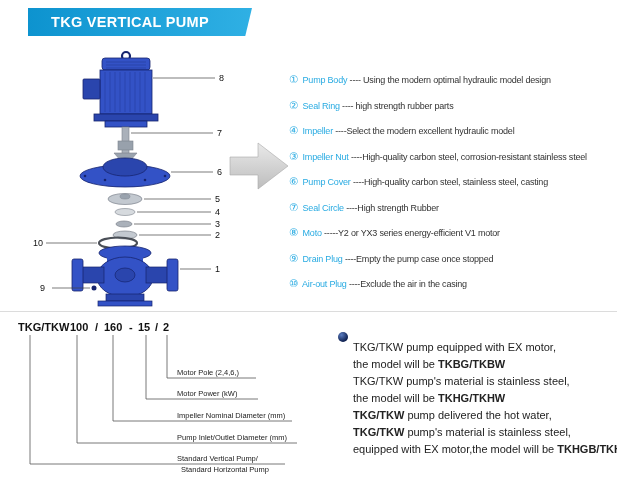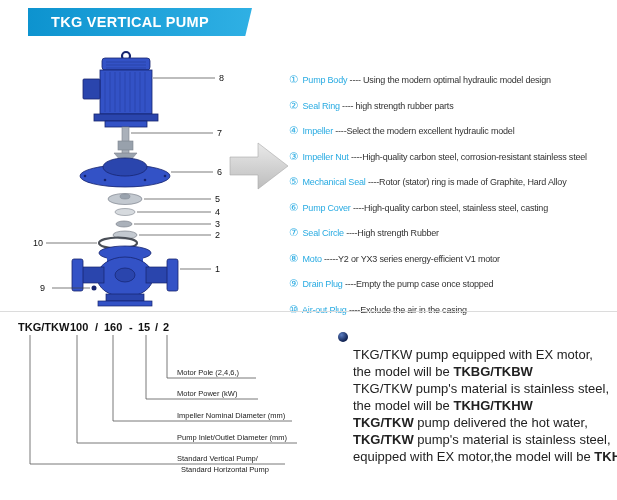--- a/index.html
+++ b/index.html
@@ -32,22 +32,22 @@
   .part-num  { color:#29abe2; font-size:10.5px; margin-right:2px; }
   .part-name { color:#29abe2; }
   .part-desc { color:#333; }
 
   .sep { position:absolute; left:0; top:311px; width:617px; height:1px; background:#dcdcdc; }
 
   
   .bullet { position:absolute; left:338px; top:332px; width:10px; height:10px;
             border-radius:50%;
             background:radial-gradient(circle at 35% 30%, #5a7cc0, #0d1f4e 72%); }
-  .notes { position:absolute; left:353px; top:346px; width:262px;
-           font-size:13px; color:#222; }
+  .notes { position:absolute; left:353px; top:339px; width:262px;
+           font-size:11px; color:#222; }
   .note-line { line-height:17px; white-space:nowrap; }
   .code { font-weight:bold; }
   .b { font-weight:bold; }
 </style>
 </head>
 <body>
 
 <div class="page">
 
   <div class="banner">
@@ -142,21 +142,20 @@
       </linearGradient>
     </defs>
     <polygon points="2,24 30,24 30,10 60,33 30,56 30,42 2,42" fill="url(#ag)" stroke="#a8a8a8" stroke-width=".6"></polygon>
   </svg>
 
   <ul class="parts">
     <li class="part-item"><span class="part-num">①</span> <span class="part-name">Pump Body</span> <span class="part-desc">---- Using the modern optimal hydraulic model design</span></li>
     <li class="part-item"><span class="part-num">②</span> <span class="part-name">Seal Ring</span> <span class="part-desc">---- high strength rubber parts</span></li>
     <li class="part-item"><span class="part-num">④</span> <span class="part-name">Impeller</span> <span class="part-desc">----Select the modern excellent hydraulic model</span></li>
     <li class="part-item"><span class="part-num">③</span> <span class="part-name">Impeller Nut</span> <span class="part-desc">----High-quality carbon steel, corrosion-resistant stainless steel</span></li>
-    <li class="part-item"><span class="part-num">⑤</span> <span class="part-name">Mechanical Seal</span> <span class="part-desc">----Rotor (stator) ring is made of Graphite, Hard Alloy</span></li>
     <li class="part-item"><span class="part-num">⑥</span> <span class="part-name">Pump Cover</span> <span class="part-desc">----High-quality carbon steel, stainless steel, casting</span></li>
     <li class="part-item"><span class="part-num">⑦</span> <span class="part-name">Seal Circle</span> <span class="part-desc">----High strength Rubber</span></li>
     <li class="part-item"><span class="part-num">⑧</span> <span class="part-name">Moto</span> <span class="part-desc">-----Y2 or YX3 series energy-efficient V1 motor</span></li>
     <li class="part-item"><span class="part-num">⑨</span> <span class="part-name">Drain Plug</span> <span class="part-desc">----Empty the pump case once stopped</span></li>
     <li class="part-item"><span class="part-num">⑩</span> <span class="part-name">Air-out Plug</span> <span class="part-desc">----Exclude the air in the casing</span></li>
   </ul>
 
   <div class="sep"></div>
 
   <svg class="model-svg" width="340" height="190" viewBox="0 0 340 190">

